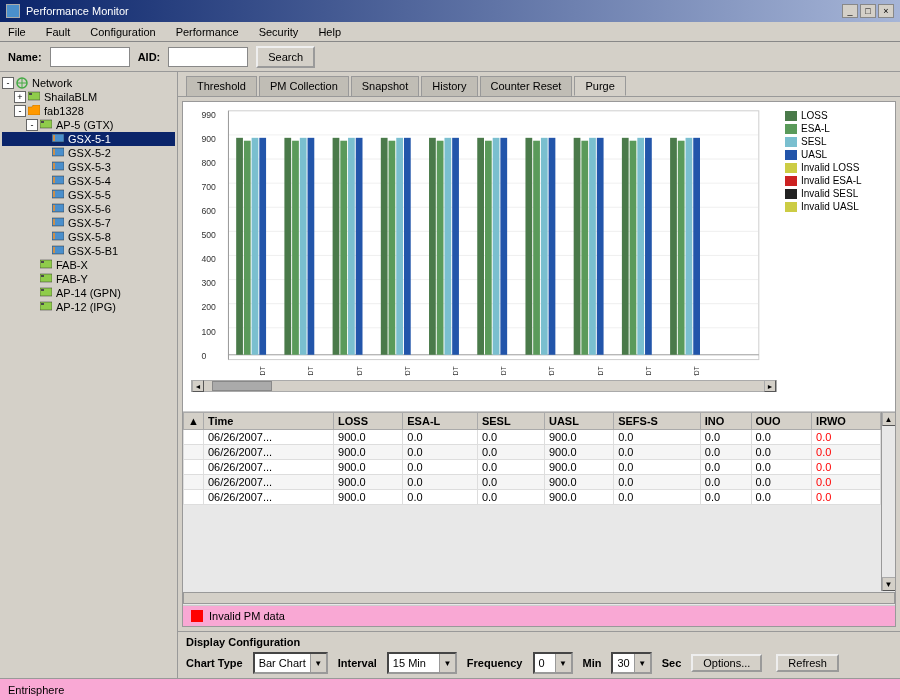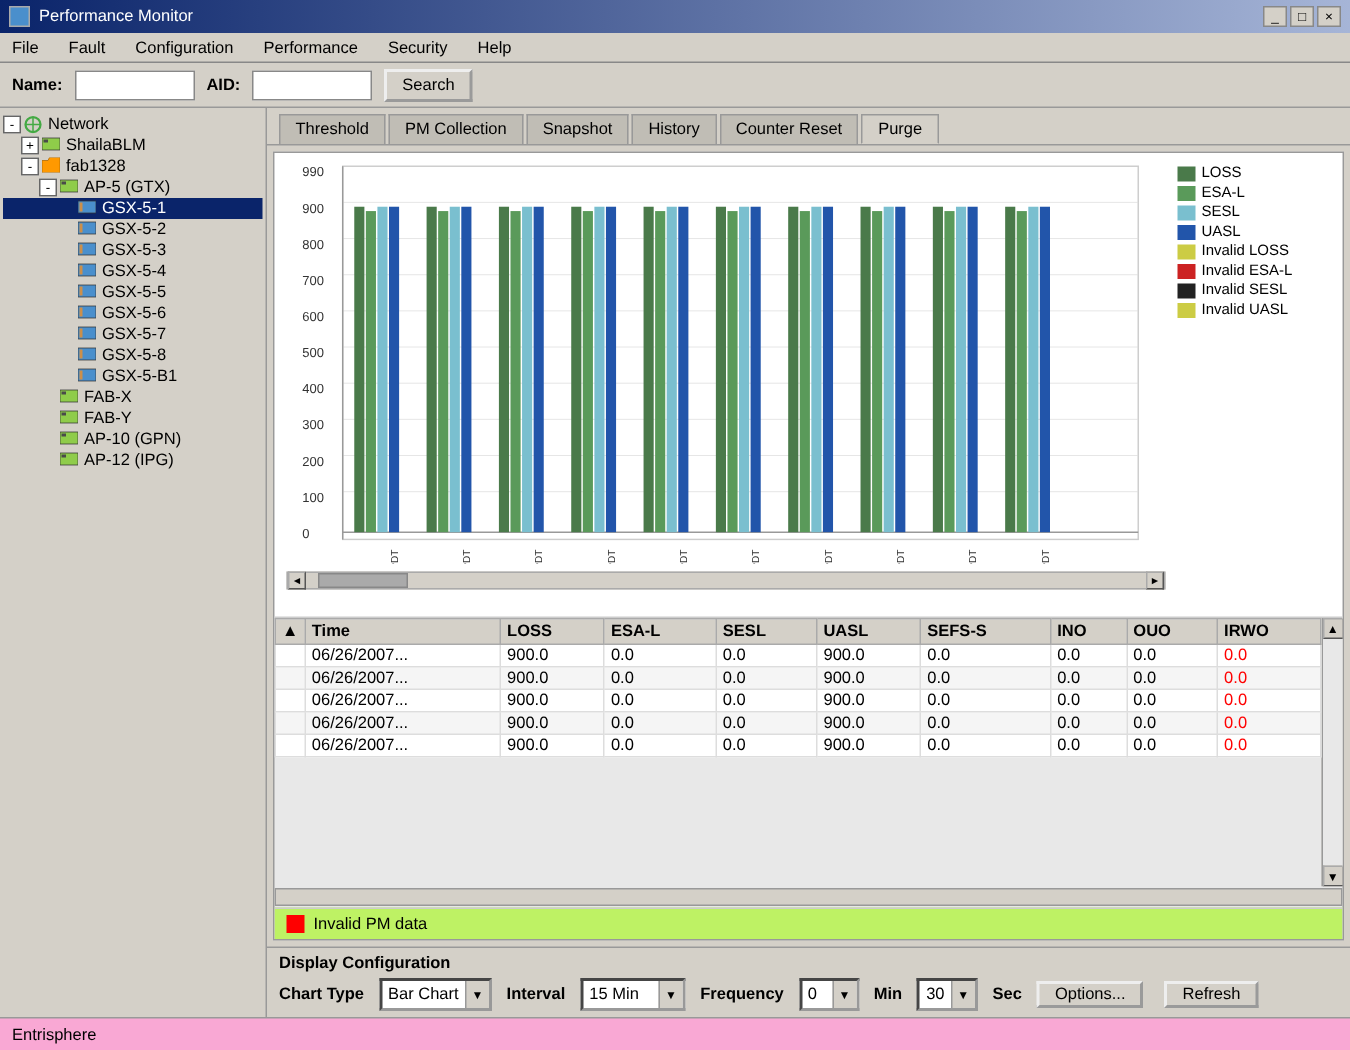--- a/index.html
+++ b/index.html
@@ -251,21 +251,21 @@
       justify-content: center;
       cursor: pointer;
       font-size: 8px;
     }
     .scroll-track {
       flex: 1;
       background: #e8e8e8;
       width: 14px;
     }
     .invalid-pm {
-      background: #bef264;
+      background: #f9a8d4;
       padding: 4px 8px;
       display: flex;
       align-items: center;
       gap: 6px;
       border-top: 1px solid #ccc;
     }
     .invalid-pm-box {
       width: 12px;
       height: 12px;
       background: red;
@@ -546,21 +546,21 @@
         <span>FAB-Y</span>
       </div>
       <div class="tree-item">
         <span class="tree-indent"></span>
         <span class="tree-indent"></span>
         <span style="display: inline-block; width: 14px;"></span>
         <span style="display: inline-block; width: 14px; height: 12px; margin-right: 2px; flex-shrink: 0;"><svg width="12" height="10" viewBox="0 0 12 10">
             <rect x="0" y="1" width="12" height="8" fill="#8fcc4a" stroke="#333" stroke-width="0.5"></rect>
             <rect x="1" y="2" width="3" height="2" fill="#4a4a4a"></rect>
           </svg></span>
-        <span>AP-10 (GPN)</span>
+        <span>AP-14 (GPN)</span>
       </div>
       <div class="tree-item">
         <span class="tree-indent"></span>
         <span class="tree-indent"></span>
         <span style="display: inline-block; width: 14px;"></span>
         <span style="display: inline-block; width: 14px; height: 12px; margin-right: 2px; flex-shrink: 0;"><svg width="12" height="10" viewBox="0 0 12 10">
             <rect x="0" y="1" width="12" height="8" fill="#8fcc4a" stroke="#333" stroke-width="0.5"></rect>
             <rect x="1" y="2" width="3" height="2" fill="#4a4a4a"></rect>
           </svg></span>
         <span>AP-12 (IPG)</span>

